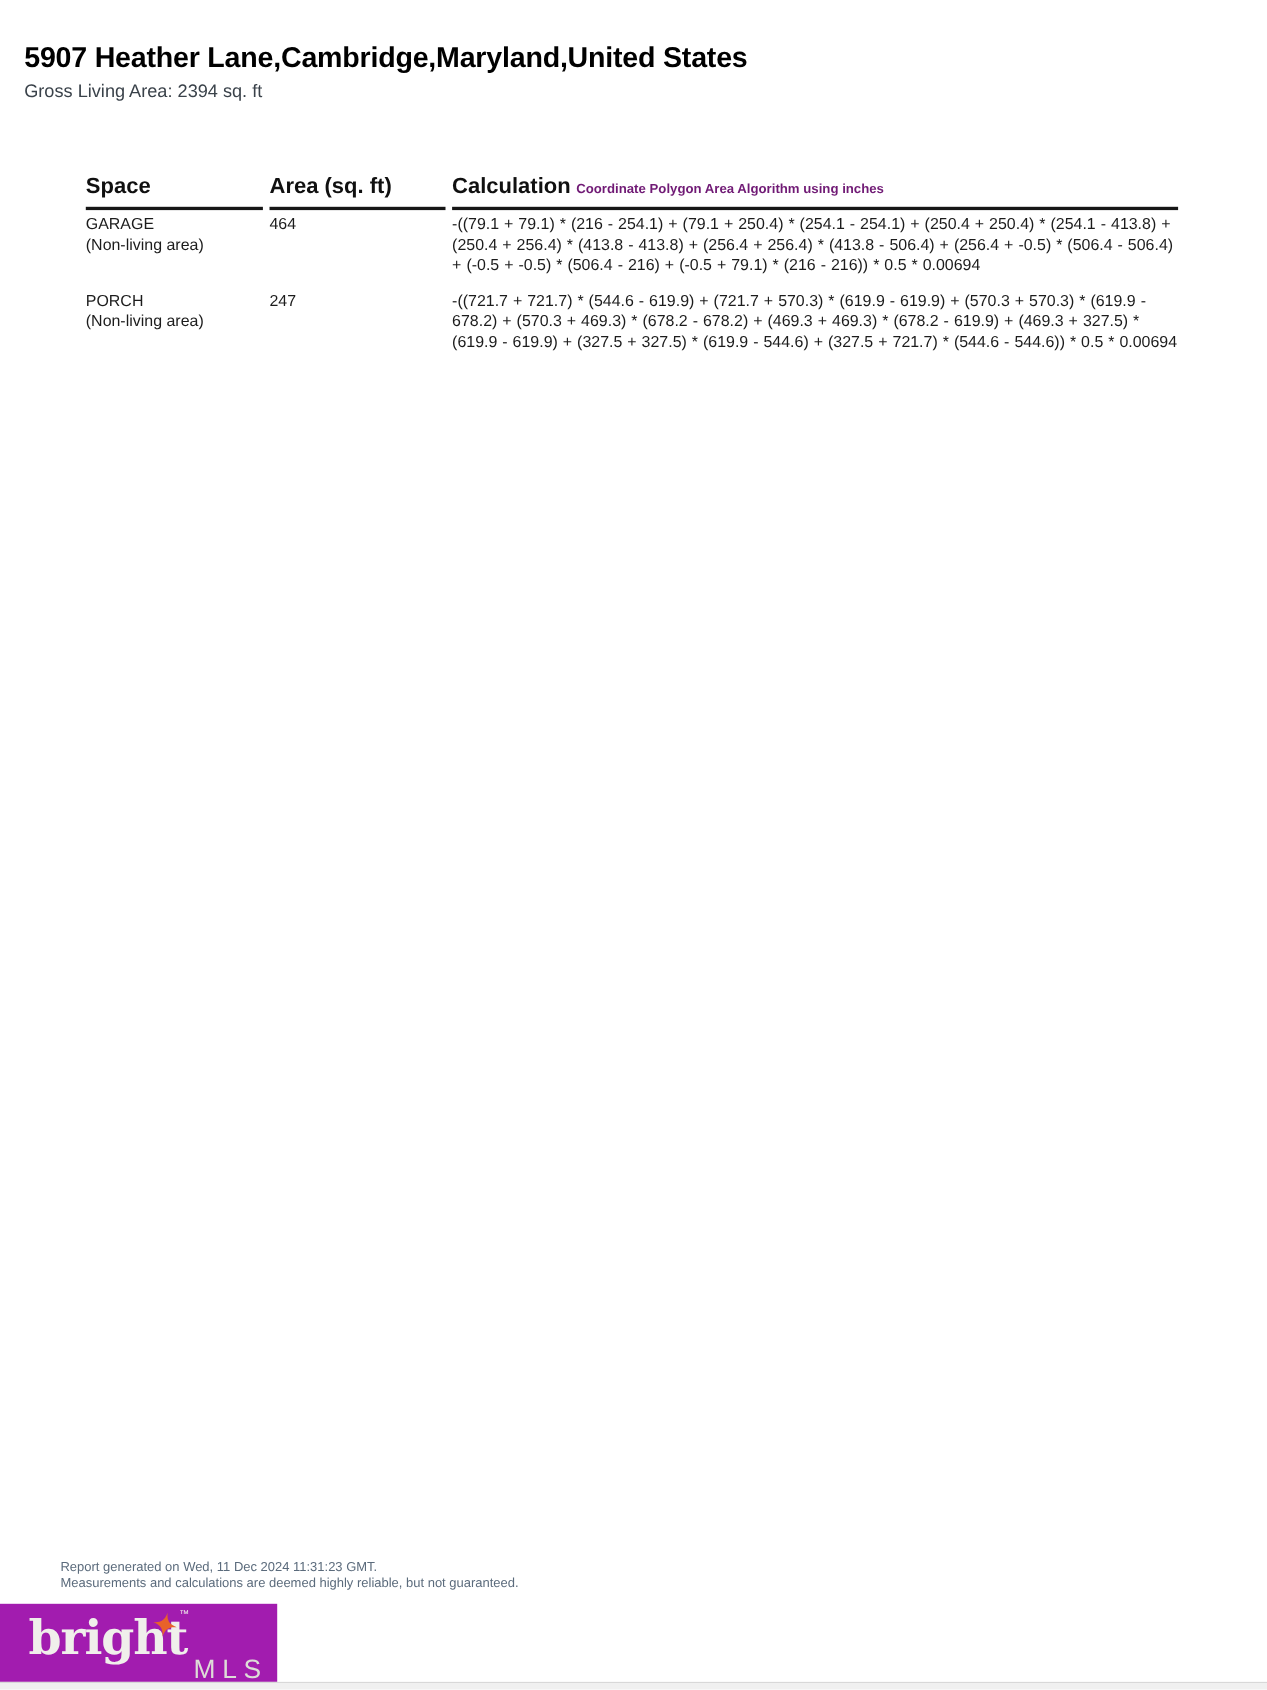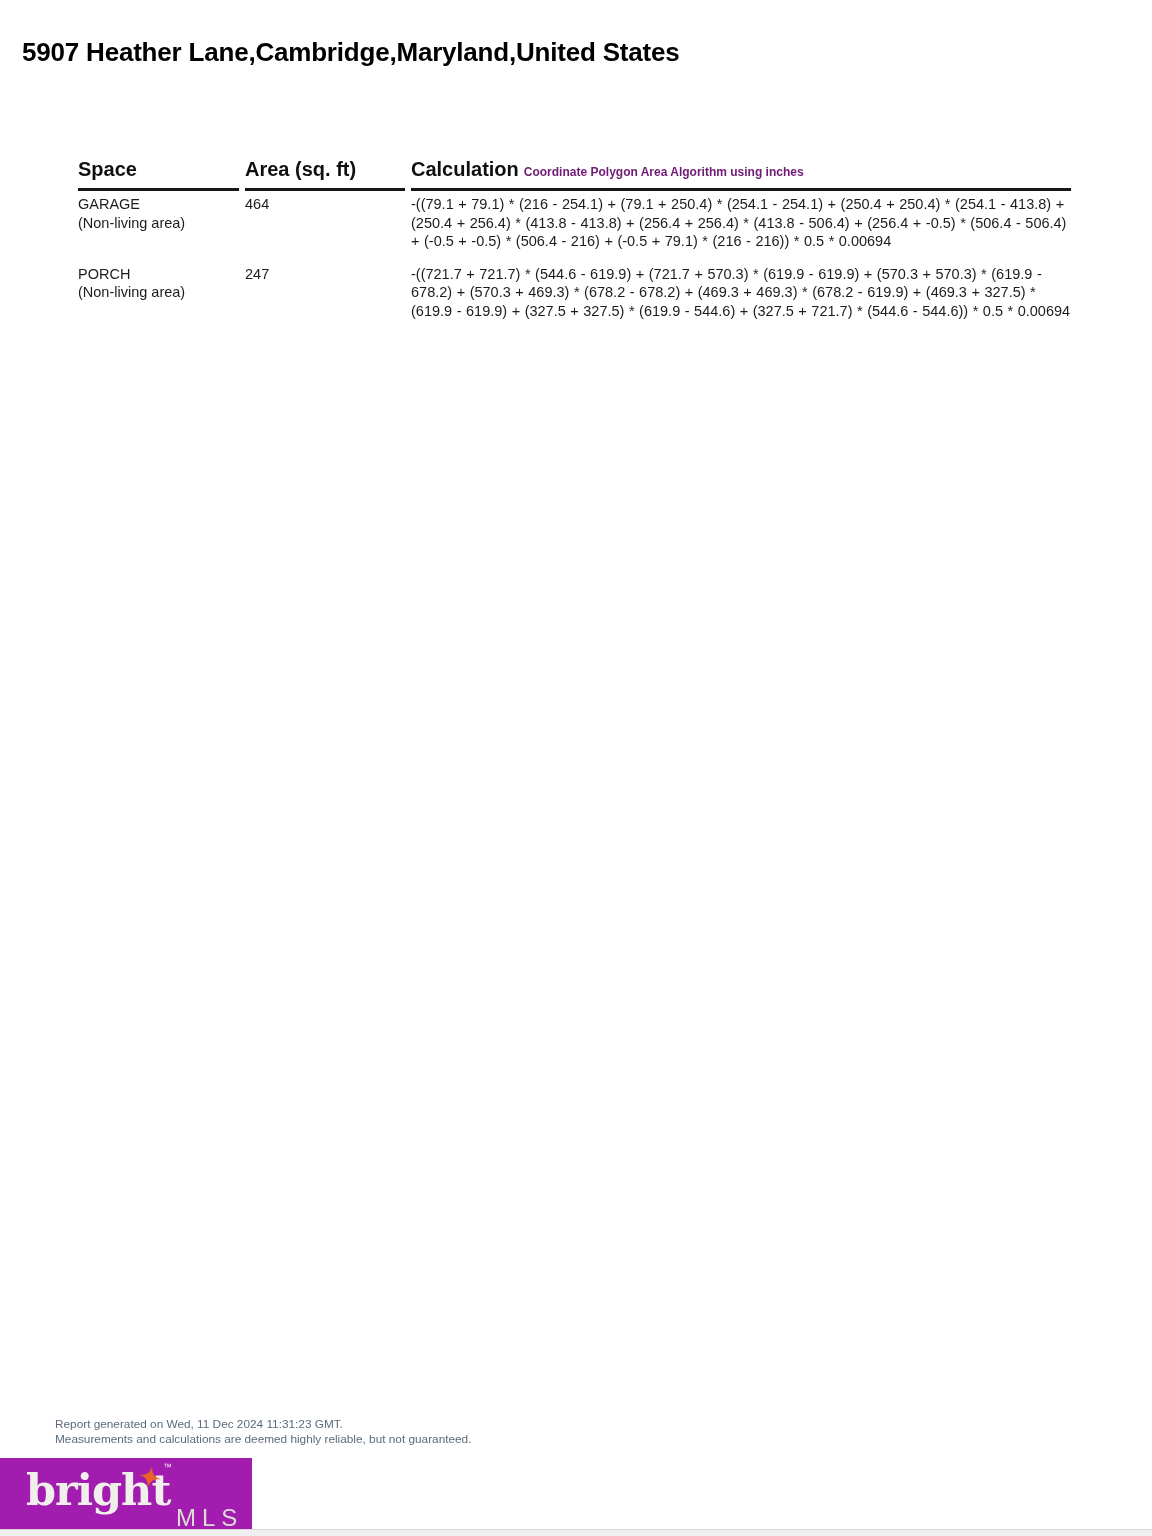--- a/index.html
+++ b/index.html
@@ -88,20 +88,21 @@
     position: absolute; left: 0; top: 1529px;
     width: 1152px; height: 7px;
     background: #f0f0f0; border-top: 1px solid #d8d8d8;
   }
 </style>
 </head>
 <body>
 
 <div class="doc-header">
   <div class="doc-title">5907 Heather Lane,Cambridge,Maryland,United States</div>
+  <div class="doc-subtitle">Gross Living Area: 2394 sq. ft</div>
 </div>
 
 <table class="area-table">
   <thead>
     <tr>
       <th class="col-space">Space</th>
       <th class="col-area">Area (sq. ft)</th>
       <th class="col-calc"><span>Calculation</span><span class="calc-note">Coordinate Polygon Area Algorithm using inches</span></th>
     </tr>
   </thead>

